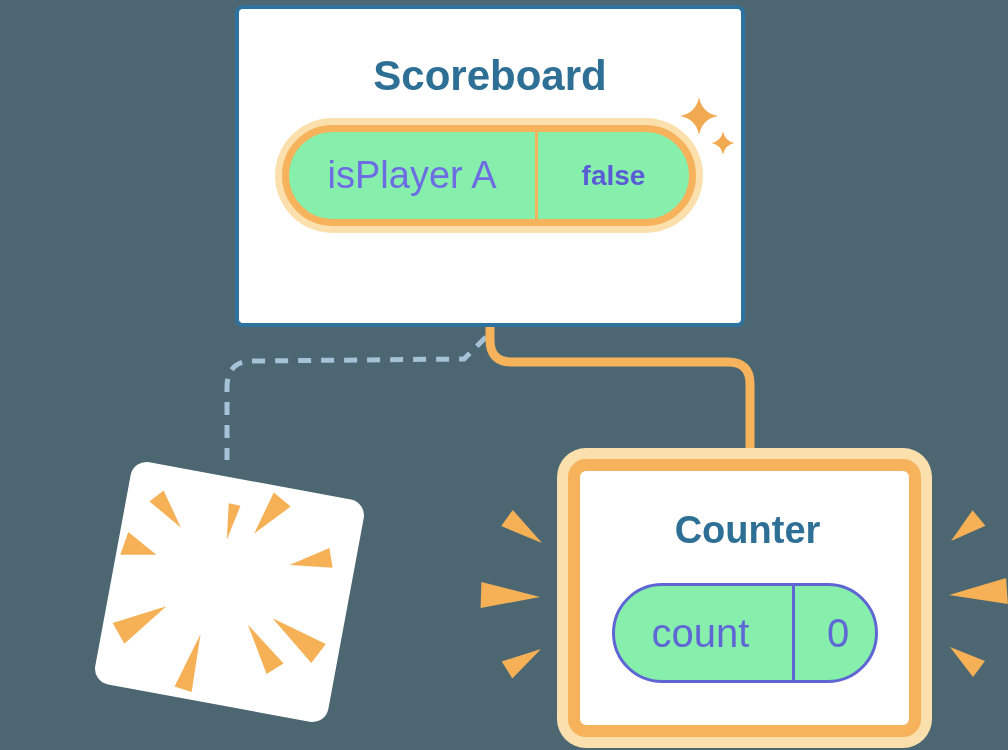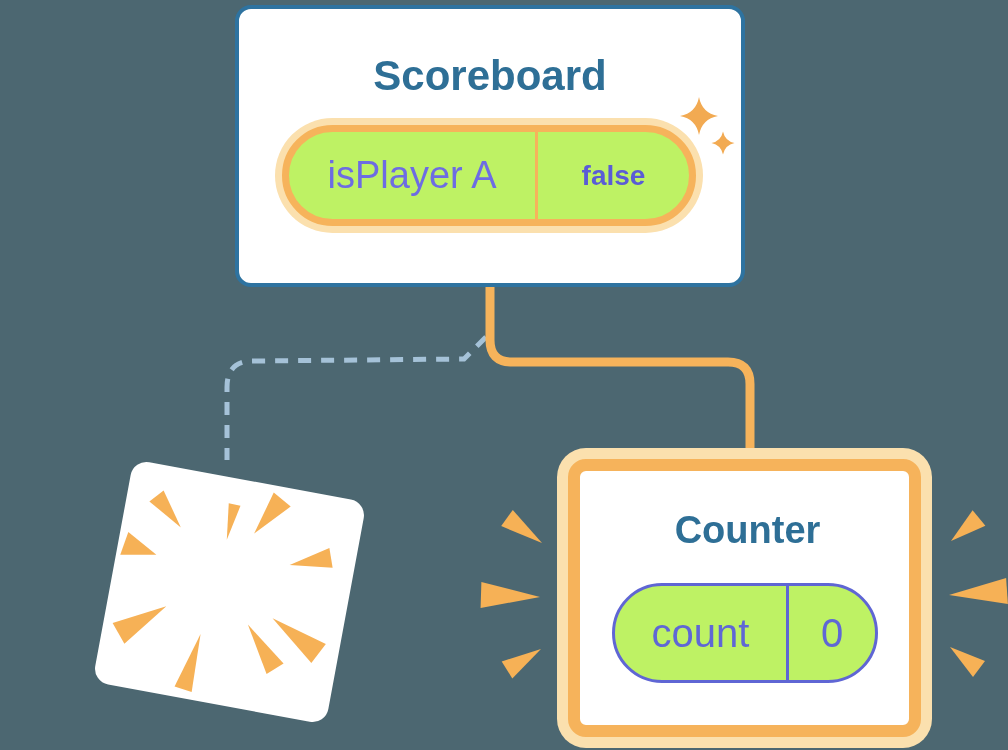--- a/index.html
+++ b/index.html
@@ -6,33 +6,33 @@
   .stage{
     position:relative;width:1008px;height:750px;overflow:hidden;
     background:var(--bg,#4c6771);
     font-family:"Liberation Sans",sans-serif;
   }
   .layer{position:absolute;left:0;top:0;width:100%;height:100%;}
   .card{position:absolute;background:#fff;box-sizing:border-box;}
 
   
   .scoreboard{
-    left:235px;top:5px;width:510px;height:282px;
+    left:235px;top:5px;width:510px;height:322px;
     border:4px solid var(--card-border-blue,#2e73a0);
-    border-radius:16px;
+    border-radius:8px;
   }
   .card-title{
     text-align:center;color:var(--title-teal,#2e6f96);
     font-weight:600;line-height:1;
   }
   .scoreboard .card-title{margin-top:46px;font-size:42px;}
 
   .state-pill{
     position:absolute;display:flex;box-sizing:border-box;
-    background:#bef264;
+    background:#86efac;
     border:7px solid var(--orange,#f6b35b);
     border-radius:60px;
     box-shadow:0 0 0 7px var(--orange-glow,#fbe0ae);
   }
   .scoreboard .state-pill{left:43px;top:116px;width:414px;height:101px;}
   .pill-cell{display:flex;align-items:center;justify-content:center;}
   .scoreboard .cell-name{width:246px;font-size:38px;color:var(--state-name-purple,#6d6ce3);}
   .scoreboard .pill-divider{width:3px;background:var(--orange,#f6b35b);}
   .scoreboard .cell-value{flex:1;font-size:28px;font-weight:bold;color:var(--state-value-purple,#5a5cd6);}
 
@@ -43,21 +43,21 @@
     left:568px;top:459px;width:353px;height:278px;
     border:12px solid var(--orange,#f6b35b);
     border-radius:18px;
     box-shadow:0 0 0 11px var(--orange-glow,#fbe0ae);
     padding-left:6px;
   }
   .counter .card-title{margin-top:40px;font-size:38px;}
   .counter .state-pill{
     left:32px;top:112px;width:266px;height:100px;
     border:3px solid var(--pill-border-purple,#5f66d4);
-    border-radius:50px;box-shadow:none;
+    border-radius:50px;box-shadow:none;gap:6px;
   }
   .counter .cell-name{width:171px;font-size:40px;color:var(--count-purple,#5f67d5);}
   .counter .pill-divider{width:3px;background:var(--pill-border-purple,#5f66d4);}
   .counter .cell-value{flex:1;font-size:40px;color:var(--count-purple,#5f67d5);}
 
   
   .poof-card{
     left:111px;top:479px;width:237px;height:226px;
     border-radius:16px;transform:rotate(10.5deg);
   }

